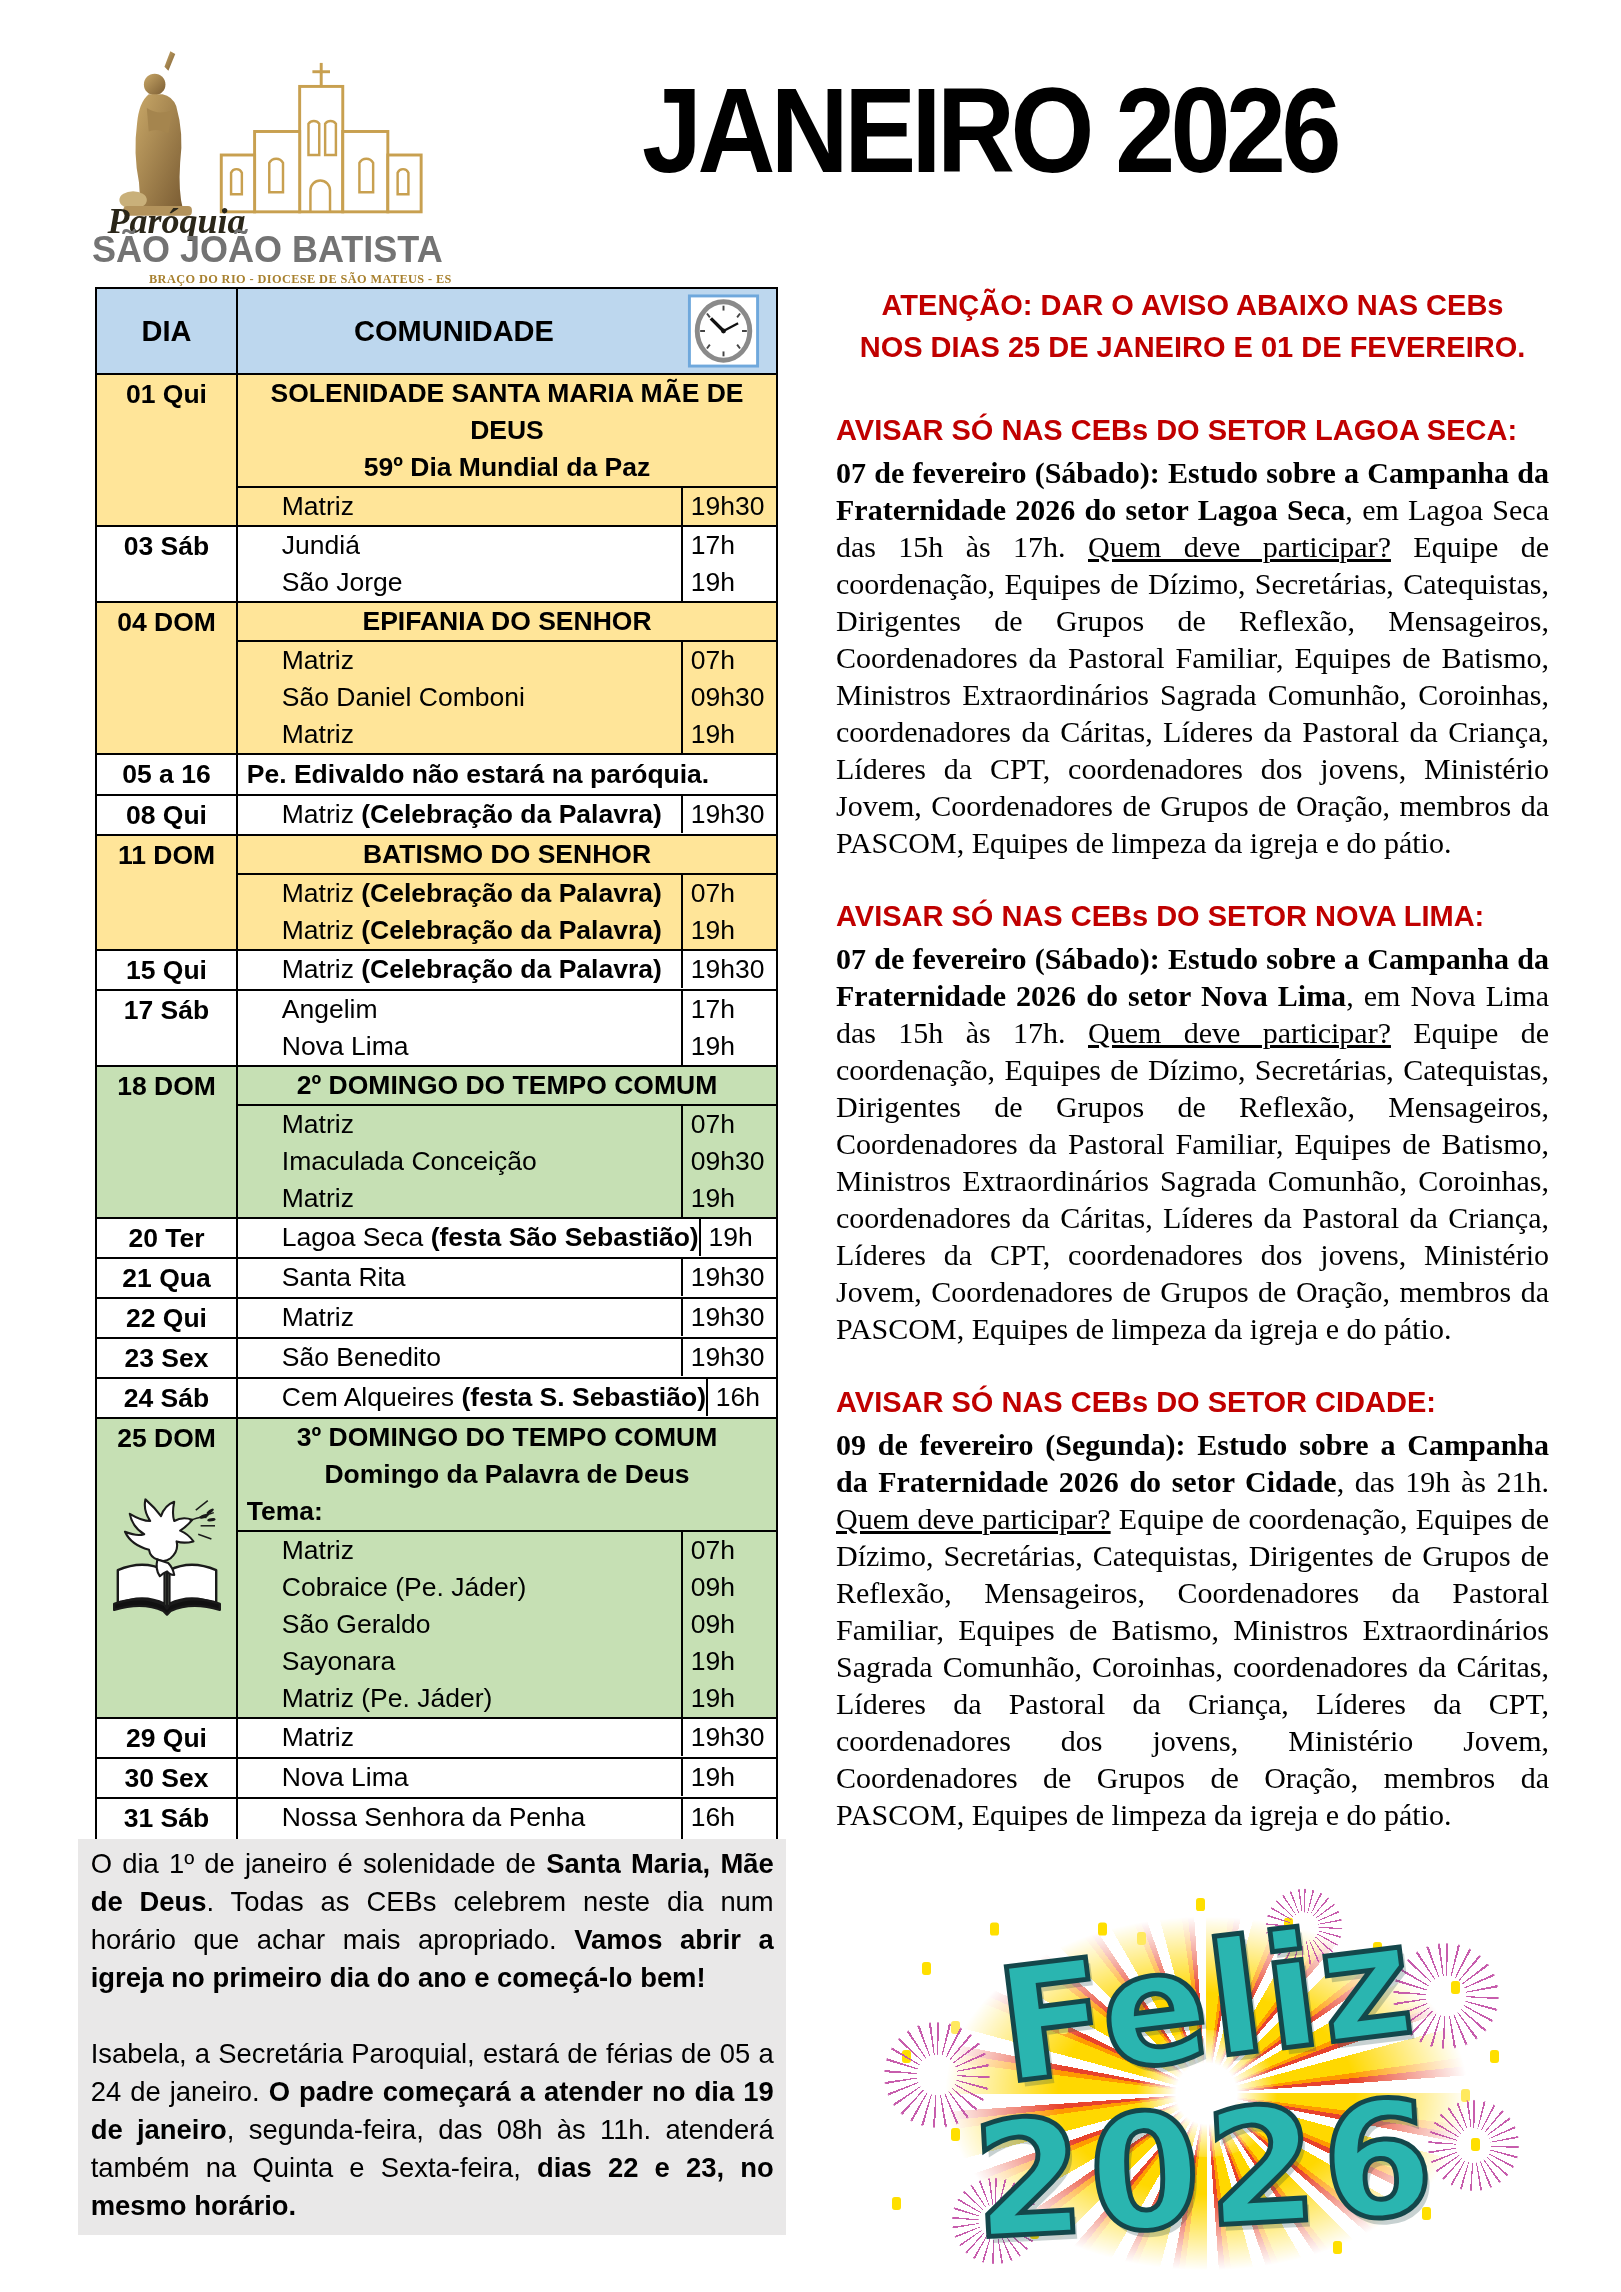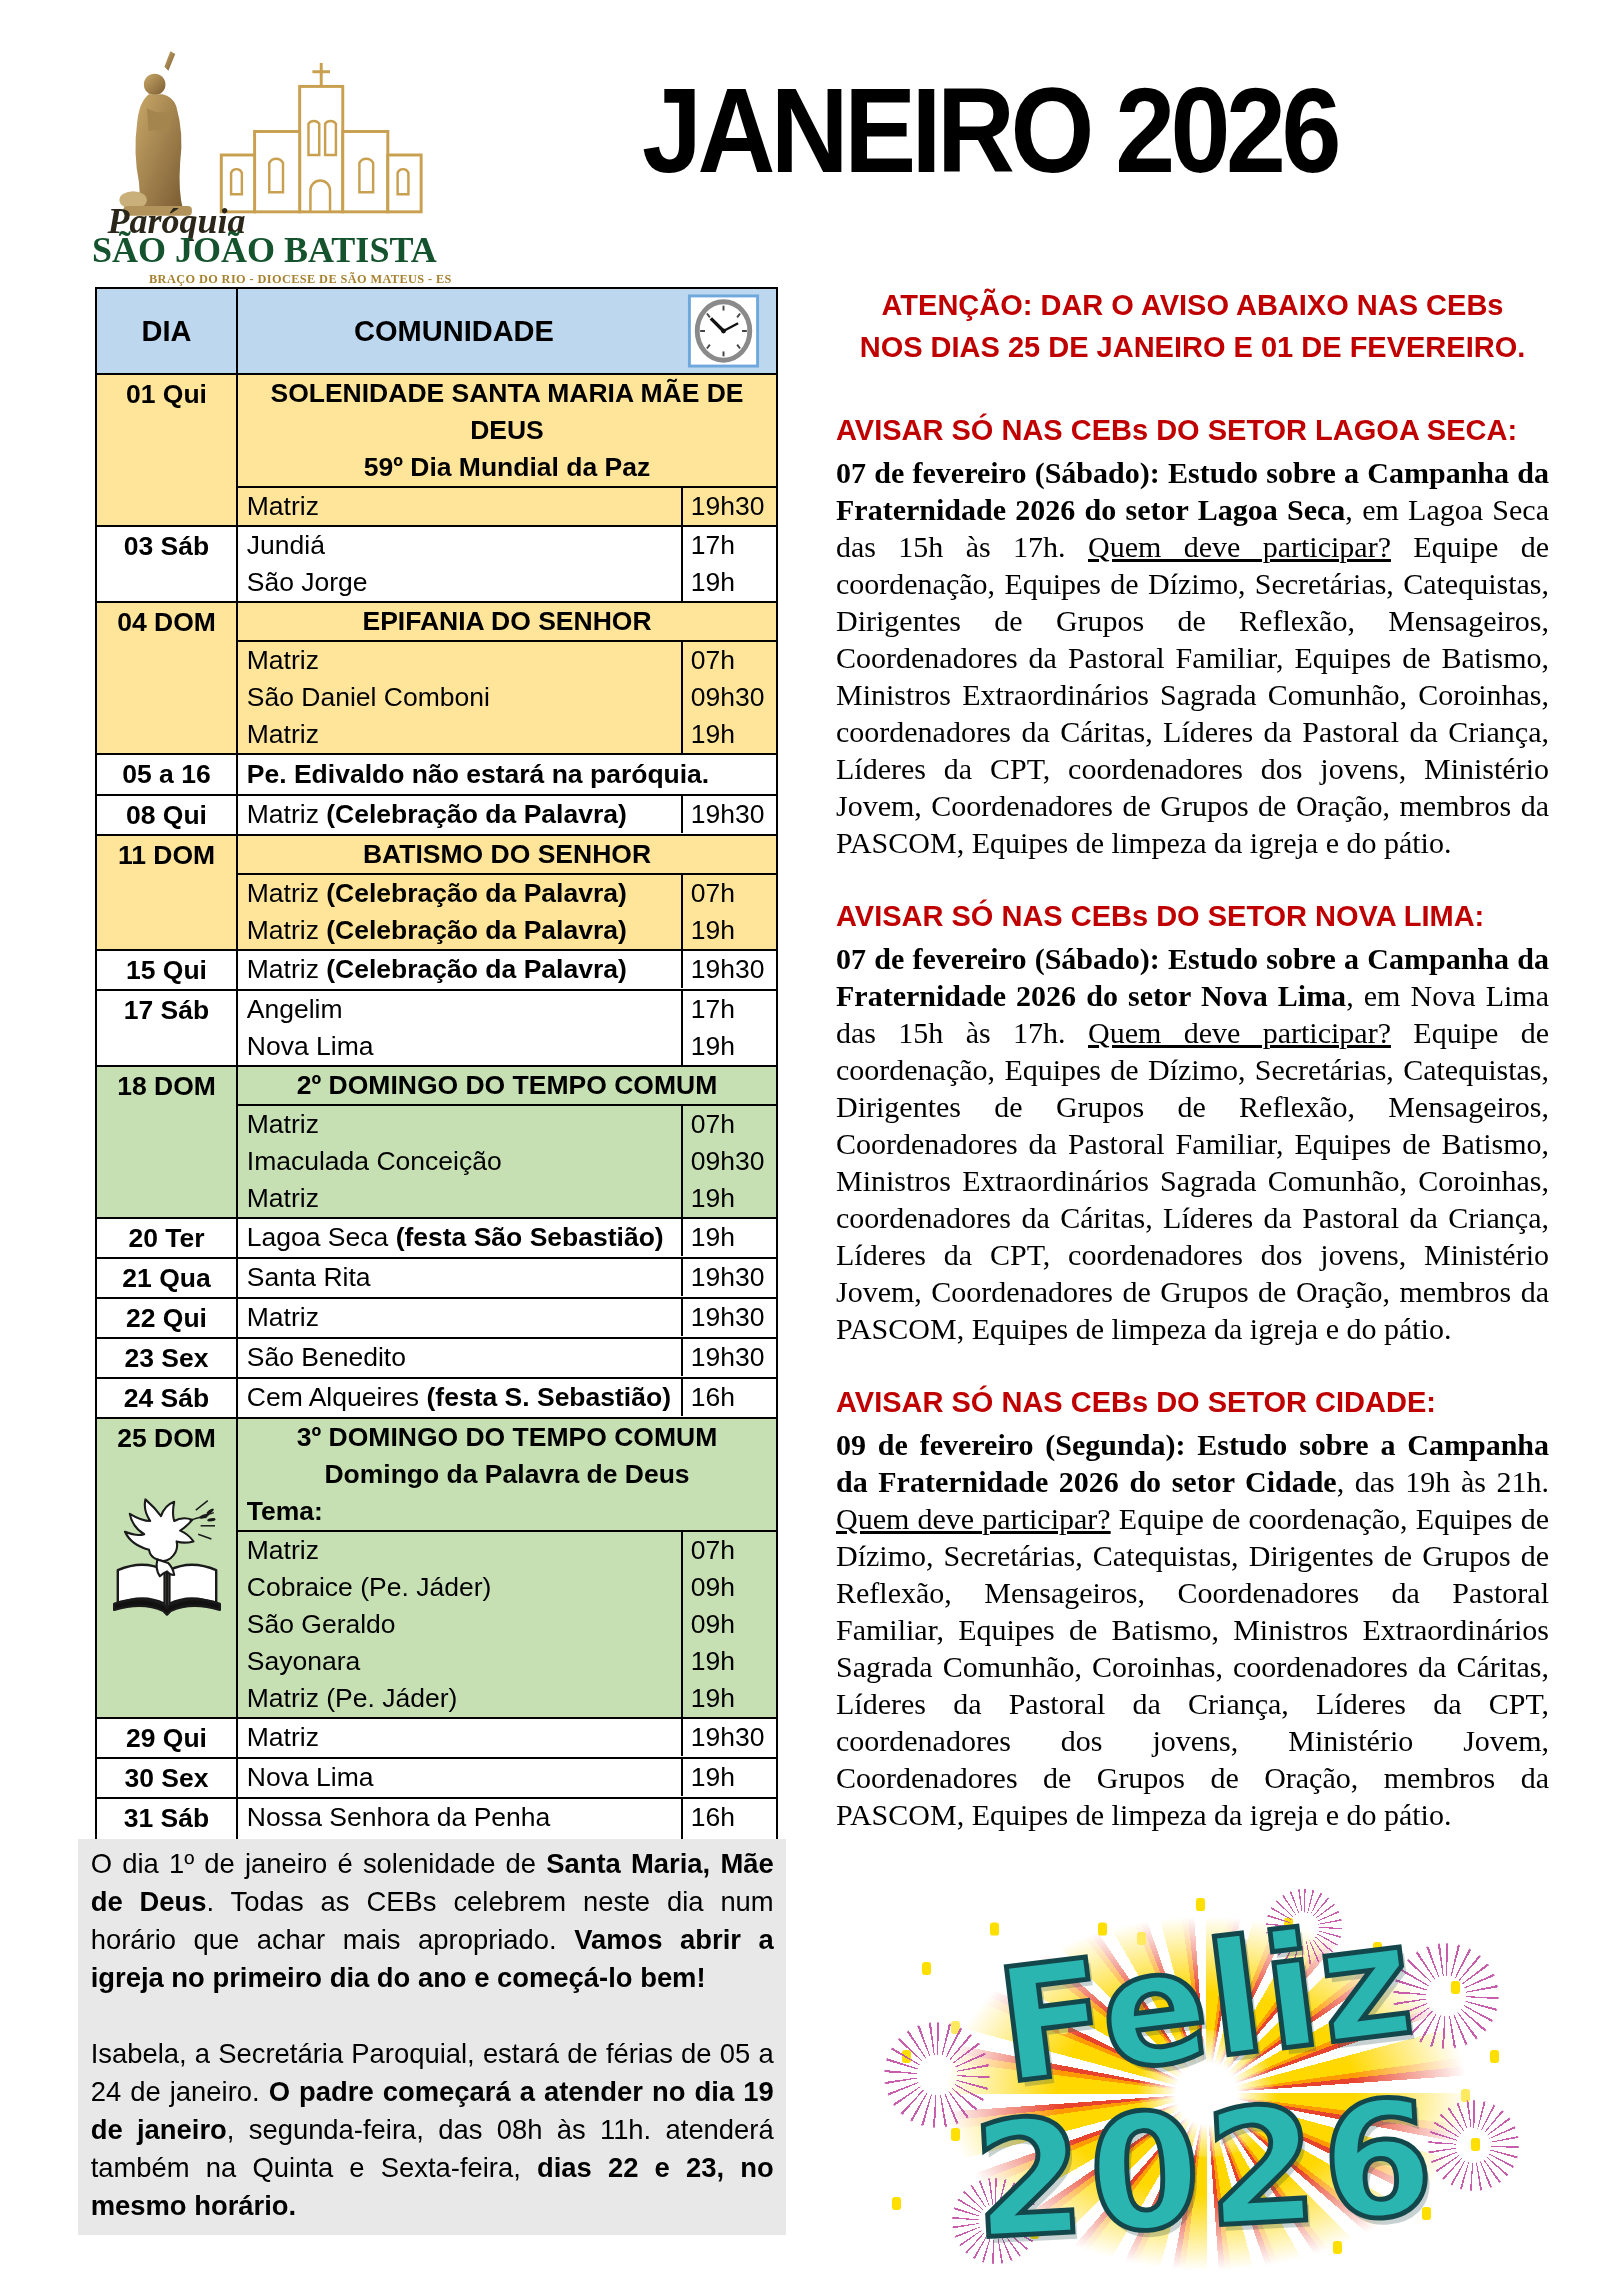--- a/index.html
+++ b/index.html
@@ -4,22 +4,22 @@
 <style>
   html,body{margin:0;padding:0;background:#888;}
   .page{position:relative;width:1621px;height:2293px;background:#fff;overflow:hidden;
         font-family:"Liberation Sans",sans-serif;color:#000;margin:0 auto;}
 
   
   .logo{position:absolute;left:90px;top:45px;width:338px;height:243px;}
   .logo svg{display:block}
   .logo-parroquia{position:absolute;left:17.6px;top:155px;font-family:"Liberation Serif",serif;
     font-style:italic;font-weight:bold;font-size:36px;color:#2a2619;}
-  .logo-name{position:absolute;left:2px;top:184px;width:338px;font-family:Liberation Serif, serif;
-    font-weight:bold;font-size:36px;letter-spacing:0px;color:#14532d;white-space:nowrap;}
+  .logo-name{position:absolute;left:2px;top:184px;width:338px;font-family:Liberation Sans, sans-serif;
+    font-weight:bold;font-size:36px;letter-spacing:0px;color:#737373;white-space:nowrap;}
   .logo-sub{position:absolute;left:59px;top:227px;font-family:"Liberation Serif",serif;
     font-size:12.3px;font-weight:bold;color:#a8812f;letter-spacing:0.4px;white-space:nowrap;}
   .page-title{position:absolute;left:431px;top:61px;width:1117px;text-align:center;
     font-size:116px;font-weight:bold;letter-spacing:-4.9px;transform:scale(.93,1.04);
     transform-origin:center top;white-space:nowrap;}
 
   
   .cal-table{position:absolute;left:95px;top:287px;width:683px;border:2px solid #000;
     font-size:26.5px;box-sizing:border-box;}
   .thead{display:grid;grid-template-columns:141px 1fr 106px;background:#BDD7EE;height:84px;
@@ -34,21 +34,21 @@
   .block.white{background:#fff;}
   .dia{border-right:2px solid #000;text-align:center;font-weight:bold;}
   .dia .day-lab{display:block;line-height:37px;padding-top:1px;}
   .dia svg{margin-top:21.6px;}
   .content{min-width:0;}
   .titlewrap{text-align:center;font-weight:bold;}
   .titlewrap.hasrows{border-bottom:2px solid #000;}
   .gtitle{line-height:37px;}
   .tema{text-align:left;padding-left:8.8px;line-height:37px;}
   .erow{display:grid;grid-template-columns:1fr 95px;}
-  .community{padding-left:8.8px;line-height:37px;white-space:nowrap;}
+  .community{padding-left:8.8px;line-height:37px;white-space:nowrap;margin-left:35px;}
   .time{border-left:2px solid #000;padding-left:7.8px;line-height:37px;}
   .noterow{font-weight:bold;padding-left:8.8px;line-height:39px;border-radius:15px;}
 
   
   .notes{position:absolute;left:78px;top:1839px;width:683px;background:#E9E8E8;
     padding:5.9px 12.7px 9.8px 12.7px;font-size:27.4px;line-height:38px;text-align:justify;}
   .notes p{margin:0 0 38px 0;}
   .notes p:last-child{margin-bottom:0;}
   .b{font-weight:bold;}
   .u{text-decoration:underline;}

